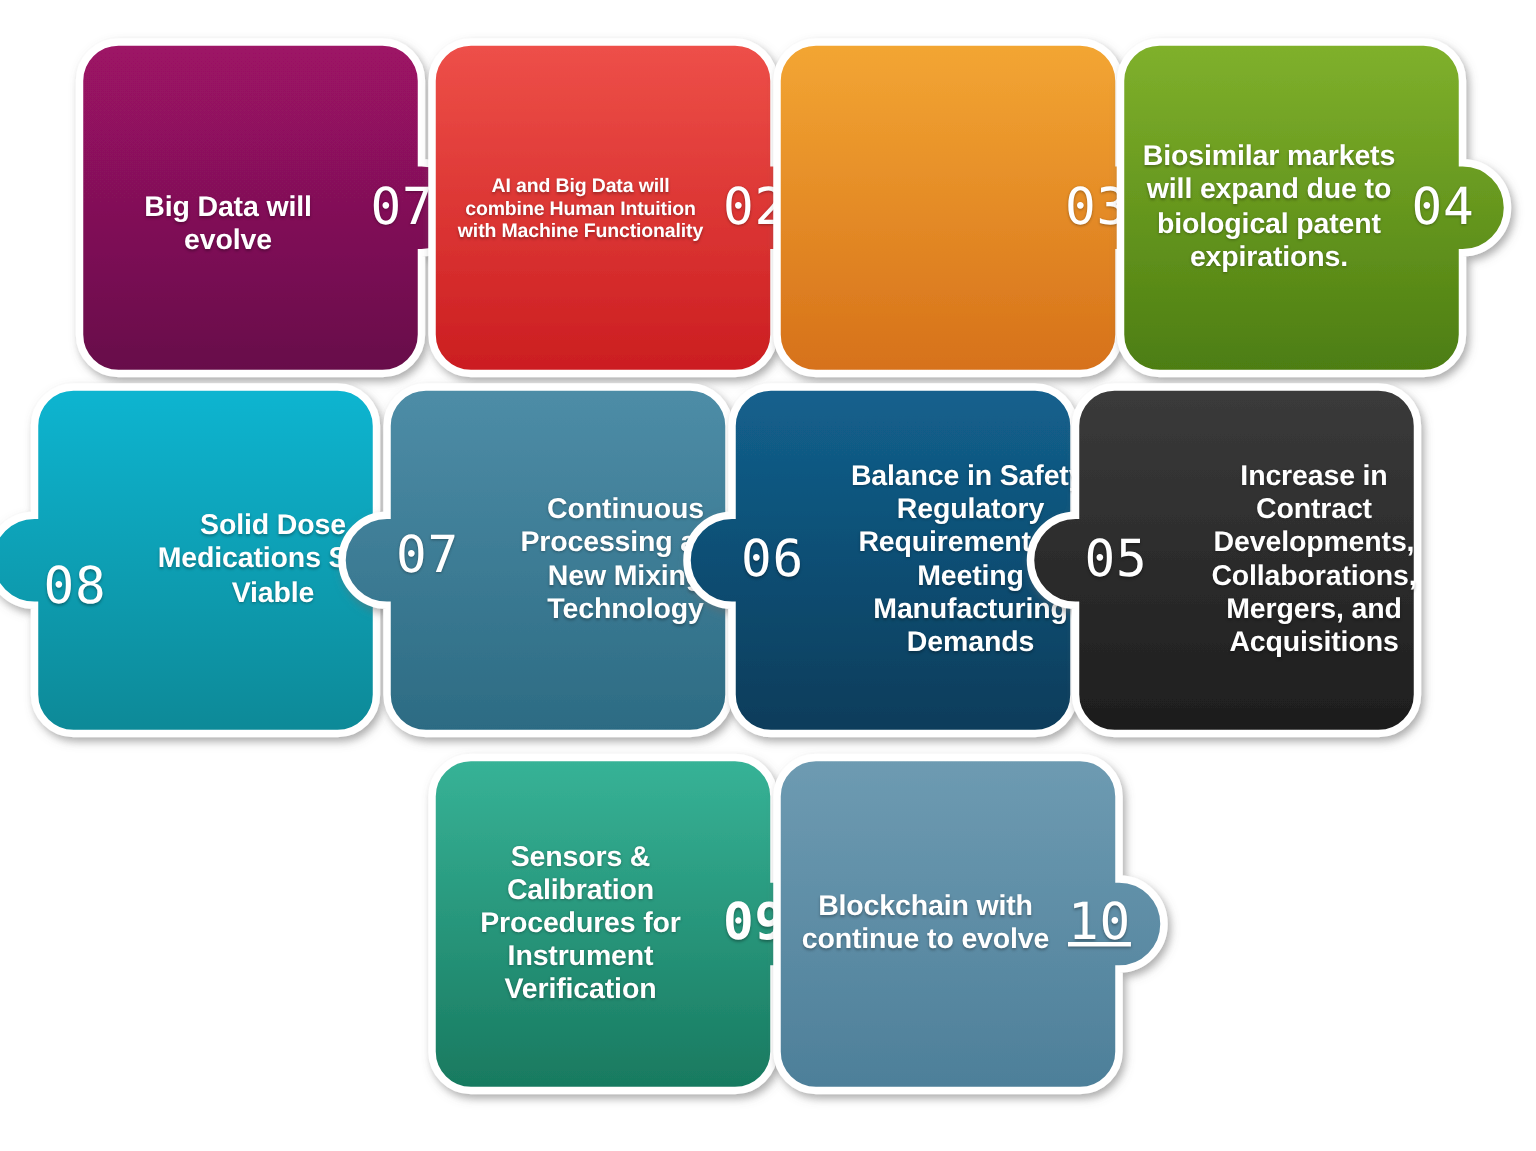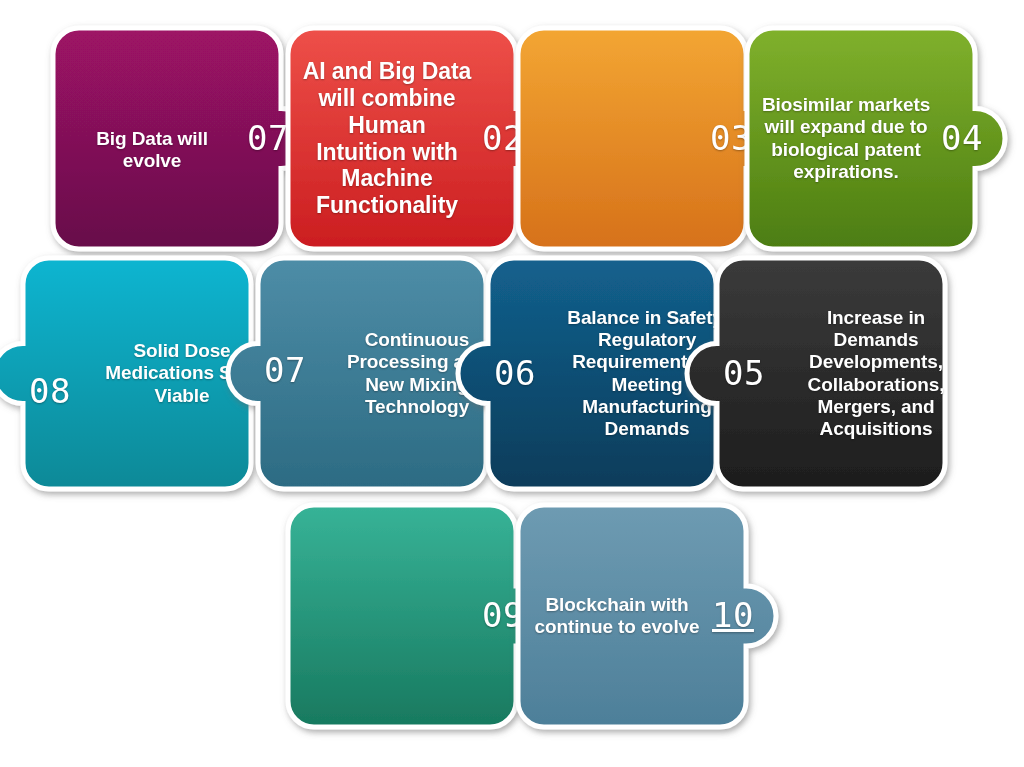--- a/index.html
+++ b/index.html
@@ -74,21 +74,21 @@
             <stop offset="0%" stop-color="#ee5049"></stop>
             <stop offset="100%" stop-color="#cb1d20"></stop>
           </linearGradient>
           <filter id="f02" x="-25%" y="-25%" width="160%" height="160%">
             <feDropShadow dx="2" dy="3" stdDeviation="3" flood-color="#6b6b6b" flood-opacity="0.55"></feDropShadow>
           </filter>
         </defs>
         <path d="M 26 0 L 202 0 A 26 26 0 0 1 228 26 L 228 80.5 A 30 30 0 1 1 228 140.5 L 228 195 A 26 26 0 0 1 202 221 L 26 221 A 26 26 0 0 1 0 195 L 0 26 A 26 26 0 0 1 26 0 Z" fill="url(#g02)" stroke="#ffffff" stroke-width="5" filter="url(#f02)"></path>
       </svg>
       <div class="body" style="left: 0px; top: 0px; width: 228px; height: 221px; padding-left: 10px; padding-right: 40px;">
-        <div class="label" style="font-size: 23px;">AI and Big Data will combine Human Intuition with Machine Functionality</div>
+        <div class="label" style="font-size: 13px;">AI and Big Data will combine Human Intuition with Machine Functionality</div>
       </div>
       <div class="num" style="top: 92.5px; left: 194px;">02</div>
     </div>
     <div class="piece" style="left: 518px; top: 28px; width: 258px; height: 221px; z-index: 12;">
       <svg width="272" height="235" viewBox="-7 -7 272 235" style="left: -7px; top: -7px;">
         <defs>
           <linearGradient id="g03" x1="0" y1="0" x2="0" y2="1">
             <stop offset="0%" stop-color="#f3a633"></stop>
             <stop offset="100%" stop-color="#d6711a"></stop>
           </linearGradient>
@@ -179,38 +179,41 @@
             <stop offset="0%" stop-color="#3b3b3b"></stop>
             <stop offset="100%" stop-color="#1d1d1d"></stop>
           </linearGradient>
           <filter id="f05" x="-25%" y="-25%" width="160%" height="160%">
             <feDropShadow dx="2" dy="3" stdDeviation="3" flood-color="#6b6b6b" flood-opacity="0.55"></feDropShadow>
           </filter>
         </defs>
         <path d="M 26 0 L 202 0 A 26 26 0 0 1 228 26 L 228 205 A 26 26 0 0 1 202 231 L 26 231 A 26 26 0 0 1 0 205 L 0 145.5 A 30 30 0 1 1 0 85.5 L 0 26 A 26 26 0 0 1 26 0 Z" fill="url(#g05)" stroke="#ffffff" stroke-width="5" filter="url(#f05)"></path>
       </svg>
       <div class="body" style="left: 30px; top: 0px; width: 228px; height: 231px; padding-left: 40px; padding-right: 10px;">
-        <div class="label" style="font-size: 19px;">Increase in Demands Developments, Collaborations, Mergers, and Acquisitions</div>
+        <div class="label" style="font-size: 19px;">Increase in Contract Developments, Collaborations, Mergers, and Acquisitions</div>
       </div>
       <div class="num" style="top: 97.5px; left: 6px;">05</div>
     </div>
     <div class="piece" style="left: 288px; top: 505px; width: 258px; height: 222px; z-index: 18;">
       <svg width="272" height="236" viewBox="-7 -7 272 236" style="left: -7px; top: -7px;">
         <defs>
           <linearGradient id="g09" x1="0" y1="0" x2="0" y2="1">
             <stop offset="0%" stop-color="#37b397"></stop>
             <stop offset="100%" stop-color="#18795f"></stop>
           </linearGradient>
           <filter id="f09" x="-25%" y="-25%" width="160%" height="160%">
             <feDropShadow dx="2" dy="3" stdDeviation="3" flood-color="#6b6b6b" flood-opacity="0.55"></feDropShadow>
           </filter>
         </defs>
         <path d="M 26 0 L 202 0 A 26 26 0 0 1 228 26 L 228 81 A 30 30 0 1 1 228 141 L 228 196 A 26 26 0 0 1 202 222 L 26 222 A 26 26 0 0 1 0 196 L 0 26 A 26 26 0 0 1 26 0 Z" fill="url(#g09)" stroke="#ffffff" stroke-width="5" filter="url(#f09)"></path>
       </svg>
-      <div class="num" style="top: 93px; left: 194px;">09</div>
+      <div class="body" style="left: 0px; top: 0px; width: 228px; height: 222px; padding-left: 10px; padding-right: 40px;">
+        <div class="label" style="font-size: 19px;">Sensors &amp; Calibration Procedures for Instrument Verification</div>
+      </div>
+      <div class="num" style="top: 93px; left: 194px; font-weight: bold;">09</div>
     </div>
     <div class="piece" style="left: 518px; top: 505px; width: 258px; height: 222px; z-index: 19;">
       <svg width="272" height="236" viewBox="-7 -7 272 236" style="left: -7px; top: -7px;">
         <defs>
           <linearGradient id="g10" x1="0" y1="0" x2="0" y2="1">
             <stop offset="0%" stop-color="#6e9bb2"></stop>
             <stop offset="100%" stop-color="#4d7f99"></stop>
           </linearGradient>
           <filter id="f10" x="-25%" y="-25%" width="160%" height="160%">
             <feDropShadow dx="2" dy="3" stdDeviation="3" flood-color="#6b6b6b" flood-opacity="0.55"></feDropShadow>

